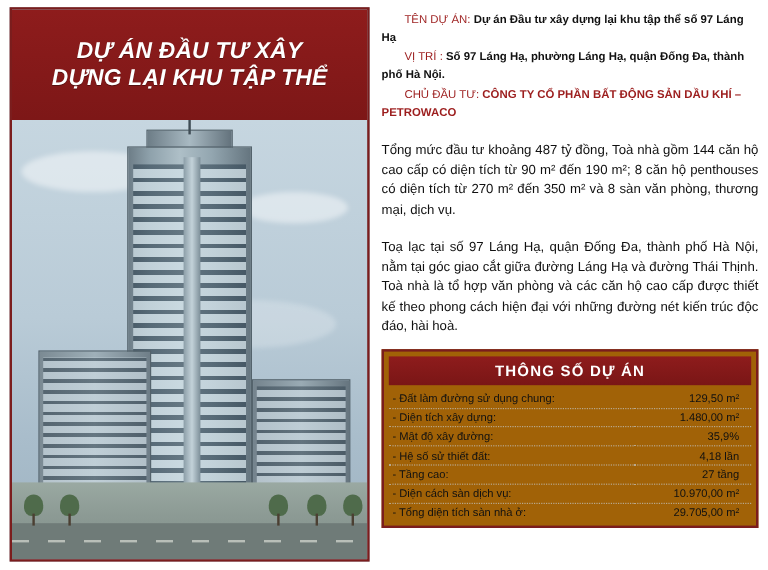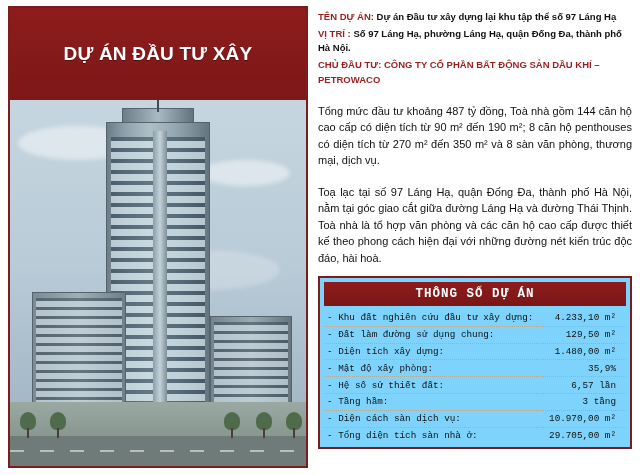--- a/index.html
+++ b/index.html
@@ -42,20 +42,21 @@
     height: 92px;
     background: #8d1b1b;
     background: linear-gradient(180deg,#8e1c1c 0%, #7d1717 100%);
     color: #ffffff;
     display: flex;
     align-items: center;
     justify-content: center;
     text-align: center;
     box-sizing: border-box;
     padding: 2px 8px;
+    font-style: italic;
   }
   .title-block .t {
     font-size: 19px;
     font-weight: bold;
     line-height: 1.22;
     letter-spacing: 0.2px;
     text-shadow: 0 1px 0 rgba(0,0,0,.35);
   }
 
   
@@ -209,44 +210,44 @@
   .meta {
     font-size: 9.5px;
     color: #111111;
     line-height: 1.55;
   }
   .meta .row {
     margin-bottom: 2px;
   }
   .meta .lbl {
     color: #9c1d1d;
-    font-weight: bold;
+    font-weight: normal;
+    margin-left: 19px;
   }
   .meta .val { color: #111111; font-weight: bold; }
   .meta .val.brand {
     color: #9c1d1d;
     font-weight: bold;
   }
 
   .para {
     margin-top: 15px;
     font-size: 11px;
     line-height: 1.5;
     color: #111111;
     text-align: justify;
   }
 
   
   .table-box {
     margin-top: 10px;
     border: 2px solid #7b1d1d;
-    background: #7dd3fc;
+    background: #a16207;
     box-sizing: border-box;
     padding: 4px;
-    font-family: Liberation Mono, monospace;
   }
   .table-head {
     background: linear-gradient(180deg,#8e1c1c,#7a1616);
     color: #ffffff;
     text-align: center;
     font-weight: bold;
     font-size: 12.5px;
     letter-spacing: 1px;
     padding: 5px 0;
   }
@@ -268,20 +269,21 @@
 </style>
 </head>
 <body>
 
 <div class="page">
 
   <div class="left-panel">
     <div class="title-block">
       <div class="t">
         <div>DỰ ÁN ĐẦU TƯ XÂY</div>
+        <div>DỰNG LẠI KHU TẬP THỂ</div>
       </div>
     </div>
 
     <div class="illus">
       <div class="cloud c1"></div>
       <div class="cloud c2"></div>
       <div class="cloud c3"></div>
 
       <div class="tower-top"></div>
       <div class="antenna"></div>
@@ -344,42 +346,38 @@
     </div>
 
     <div class="para">Tổng mức đầu tư khoảng 487 tỷ đồng, Toà nhà gồm 144 căn hộ cao cấp có diện tích từ 90 m² đến 190 m²; 8 căn hộ penthouses có diện tích từ 270 m² đến 350 m² và 8 sàn văn phòng, thương mại, dịch vụ.</div>
     <div class="para">Toạ lạc tại số 97 Láng Hạ, quận Đống Đa, thành phố Hà Nội, nằm tại góc giao cắt giữa đường Láng Hạ và đường Thái Thịnh. Toà nhà là tổ hợp văn phòng và các căn hộ cao cấp được thiết kế theo phong cách hiện đại với những đường nét kiến trúc độc đáo, hài hoà.</div>
 
     <div class="table-box">
       <div class="table-head">THÔNG SỐ DỰ ÁN</div>
       <table class="specs">
         <tbody>
           <tr>
-            <td class="k">- Khu đất nghiên cứu đầu tư xây dựng:</td>
-            <td class="v">4.233,10 m²</td>
-          </tr>
-          <tr>
             <td class="k">- Đất làm đường sử dụng chung:</td>
             <td class="v">129,50 m²</td>
           </tr>
           <tr>
             <td class="k">- Diện tích xây dựng:</td>
             <td class="v">1.480,00 m²</td>
           </tr>
           <tr>
-            <td class="k">- Mật độ xây phòng:</td>
+            <td class="k">- Mật độ xây đường:</td>
             <td class="v">35,9%</td>
           </tr>
           <tr>
             <td class="k">- Hệ số sử thiết đất:</td>
-            <td class="v">6,57 lần</td>
-          </tr>
-          <tr>
-            <td class="k">- Tầng hầm:</td>
-            <td class="v">3 tầng</td>
+            <td class="v">4,18 lần</td>
+          </tr>
+          <tr>
+            <td class="k">- Tầng cao:</td>
+            <td class="v">27 tầng</td>
           </tr>
           <tr>
             <td class="k">- Diện cách sàn dịch vụ:</td>
             <td class="v">10.970,00 m²</td>
           </tr>
           <tr>
             <td class="k">- Tổng diện tích sàn nhà ở:</td>
             <td class="v">29.705,00 m²</td>
           </tr>
         </tbody>

